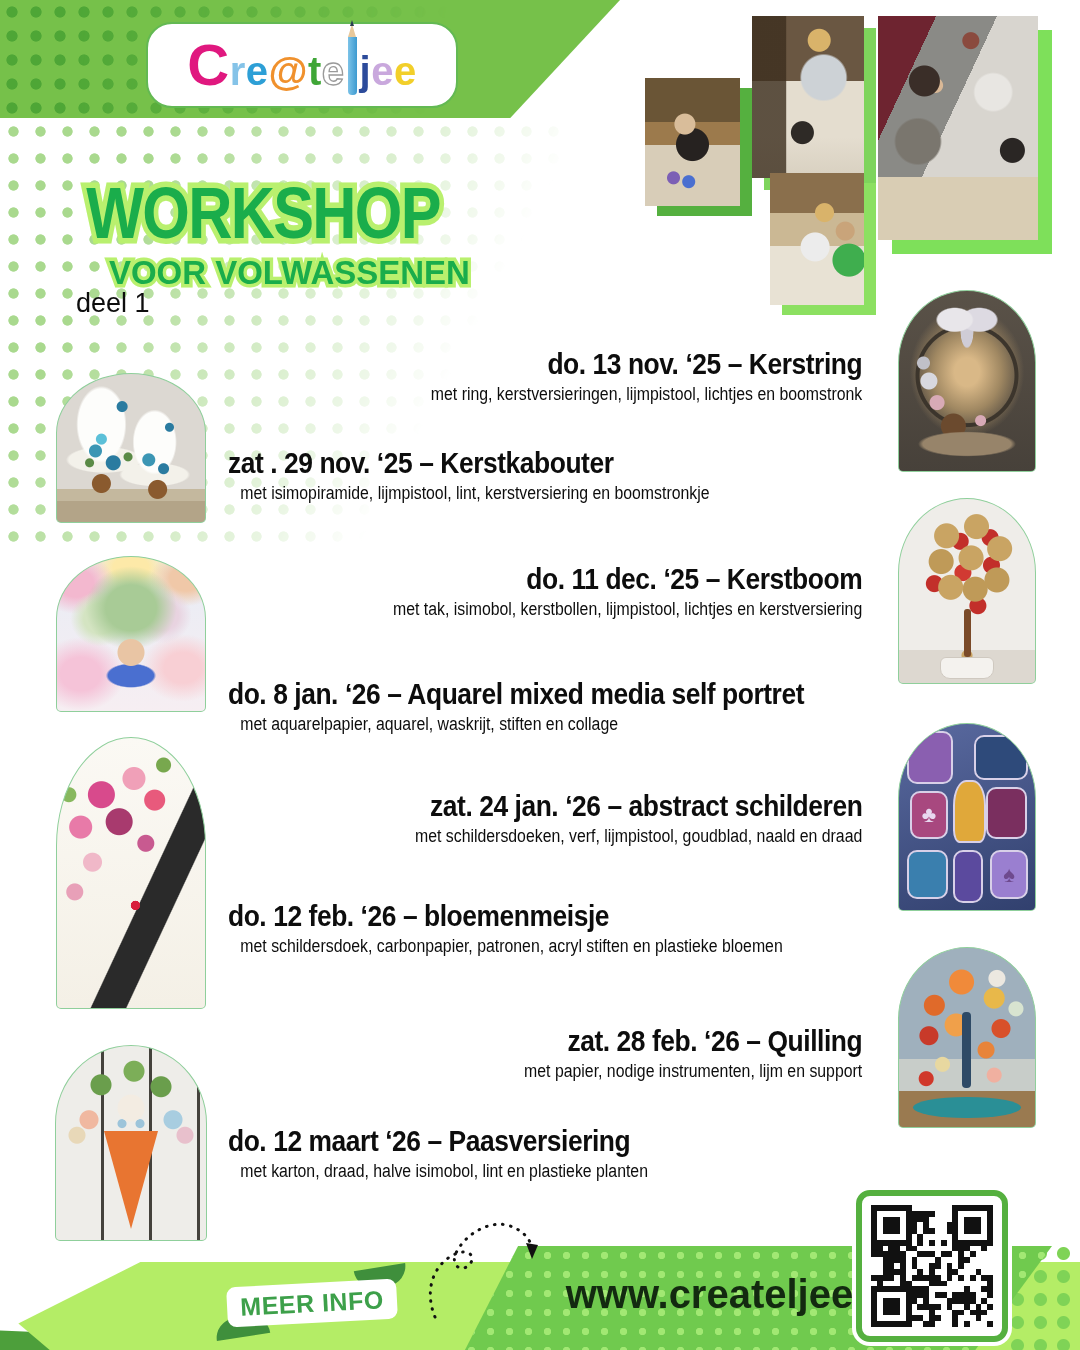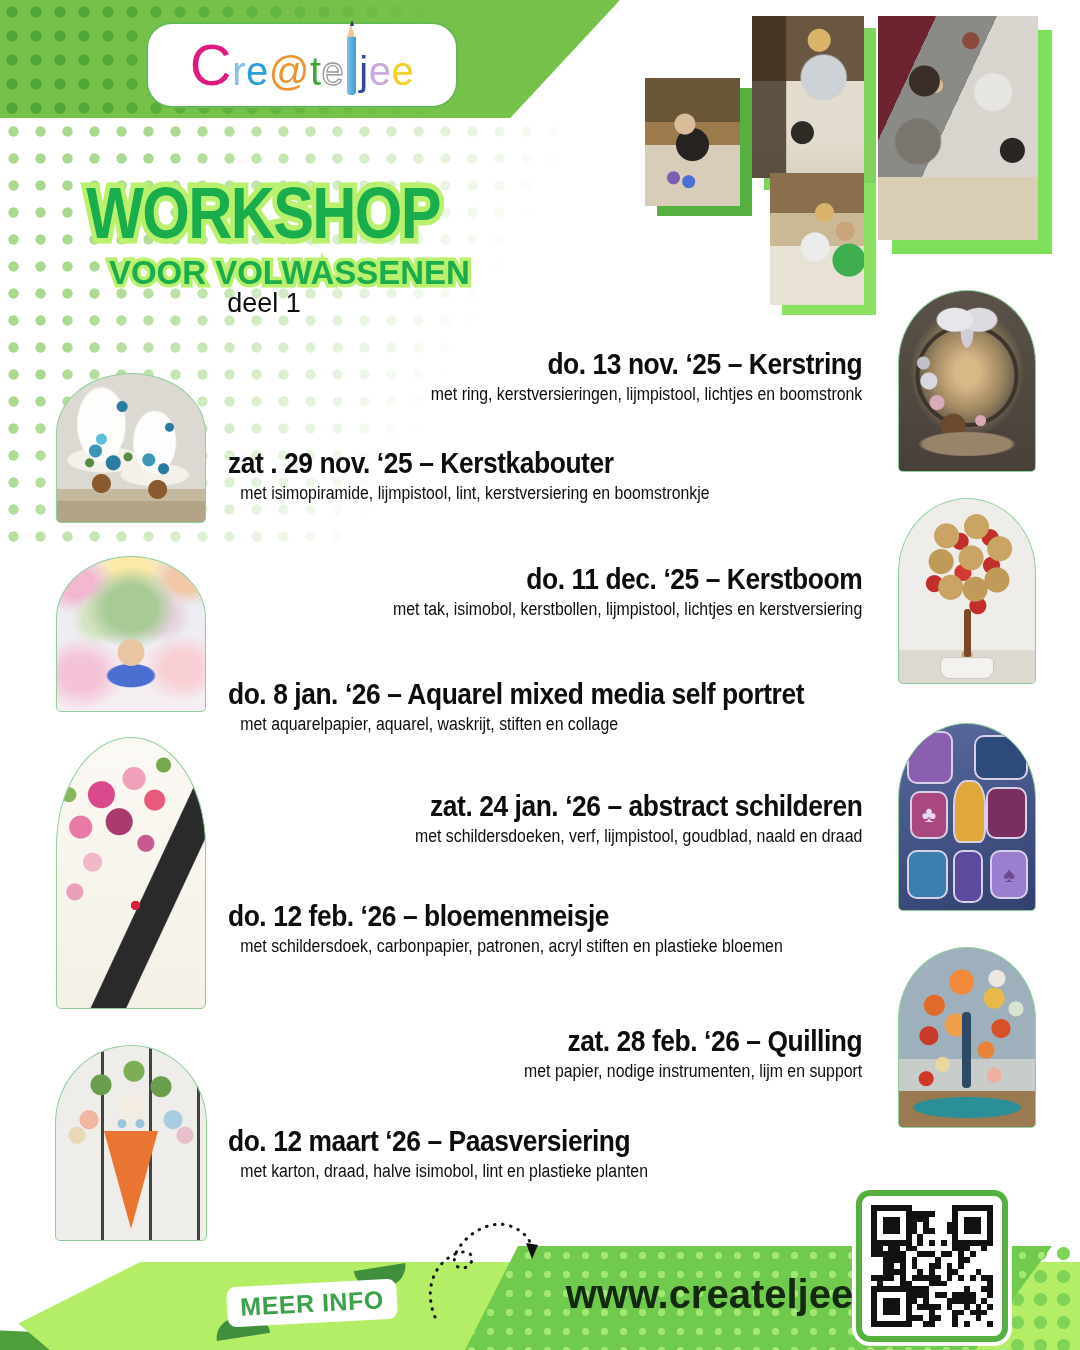--- a/index.html
+++ b/index.html
@@ -19,21 +19,21 @@
     mask-image:linear-gradient(118deg,#000 22%,transparent 74%);}
   .dots-corner-br{position:absolute;left:1006px;top:1242px;width:74px;height:108px;z-index:1;
     background-image:radial-gradient(circle 7px,#7fd356 0 6px,transparent 7px);
     background-size:23px 23px;}
 
   
   .band{position:absolute;left:0;top:0;width:620px;height:118px;background:#76c14a;z-index:1;
     clip-path:polygon(0 0,100% 0,82.3% 100%,0 100%);}
   .logo-box{position:absolute;left:146px;top:22px;width:312px;height:86px;background:#fff;
     border:2px solid #63b953;border-radius:26px;z-index:3;display:flex;align-items:center;justify-content:center;}
-  .logo-text{font-weight:normal;font-size:40px;line-height:1;white-space:nowrap;letter-spacing:0.5px}
+  .logo-text{font-weight:bold;font-size:40px;line-height:1;white-space:nowrap;letter-spacing:0.5px}
   .logo-text .L0{font-size:58px;color:#e0187f}
   .L1{color:#85c3e8}.L2{color:#2d9fd6}.L3{color:#f0912d}.L4{color:#3fa637}
   .L5{color:#fff;-webkit-text-stroke:1.3px #9a9a9a}
   .L6{color:#2c4b9b}.L7{color:#c9a8dd}.L8{color:#f2cf2a}
   .pencil{display:inline-block;width:9px;height:58px;vertical-align:-10px;position:relative;margin:0 3px;
     background:linear-gradient(90deg,#7cc3e8,#3d9ad0);border-radius:0 0 4px 4px}
   .pencil::before{content:"";position:absolute;top:-13px;left:0;border-left:4.5px solid transparent;
     border-right:4.5px solid transparent;border-bottom:13px solid #e8c89a}
   .pencil::after{content:"";position:absolute;top:-17px;left:2.4px;border-left:2px solid transparent;
     border-right:2px solid transparent;border-bottom:6px solid #2c3e50}
@@ -75,21 +75,21 @@
   
   .title-block{position:absolute;left:76px;top:177px;z-index:3}
   .t1-wrap{position:relative;width:440px;height:76px;transform:scaleX(.85);transform-origin:left top}
   .t2-wrap{position:relative;width:440px;height:40px;margin-top:2px;transform:scaleX(.97);transform-origin:left top}
   .t-outline,.t-fill{position:absolute;left:0;top:0;width:100%;text-align:center;font-weight:bold;line-height:1;white-space:nowrap}
   .t1-wrap .t-outline,.t1-wrap .t-fill{font-size:72px;letter-spacing:-2px}
   .t2-wrap .t-outline,.t2-wrap .t-fill{font-size:34px;letter-spacing:0}
   .t-outline{color:#b9f06e;-webkit-text-stroke:11px #b9f06e;text-shadow:0 0 8px rgba(255,255,255,.95)}
   .t2-wrap .t-outline{-webkit-text-stroke:7px #b9f06e}
   .t-fill{color:#1aad4b}
-  .deel{position:absolute;left:76px;top:288px;width:376px;text-align:center;font-size:27px;z-index:3}
+  .deel{position:absolute;left:76px;top:288px;width:376px;text-align:left;font-size:27px;z-index:3}
 
   
   .ws{position:absolute;z-index:3;transform:scaleX(.88)}
   .ws-l{left:228px;text-align:left;transform-origin:left top}
   .ws-r{right:218px;text-align:right;transform-origin:right top}
   .ws-title{font-weight:bold;font-size:30px;line-height:1.1;letter-spacing:-.5px;white-space:nowrap}
   .ws-sub{font-size:18px;margin-top:4px;white-space:nowrap}
   .ws-l .ws-sub{padding-left:14px}
 
   

